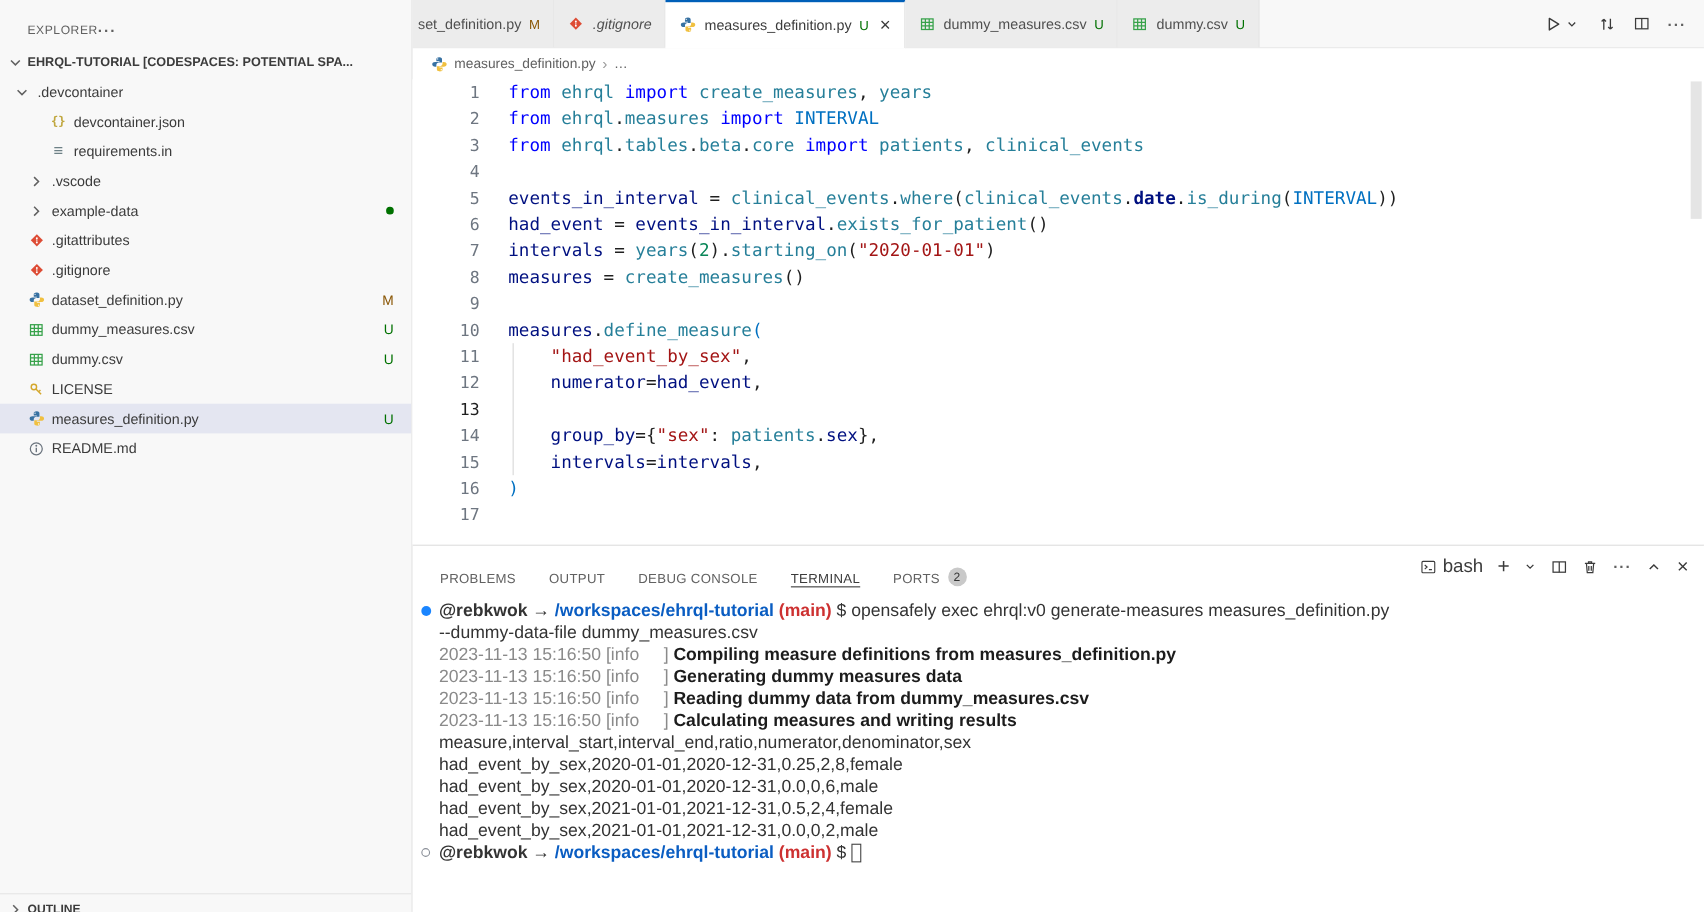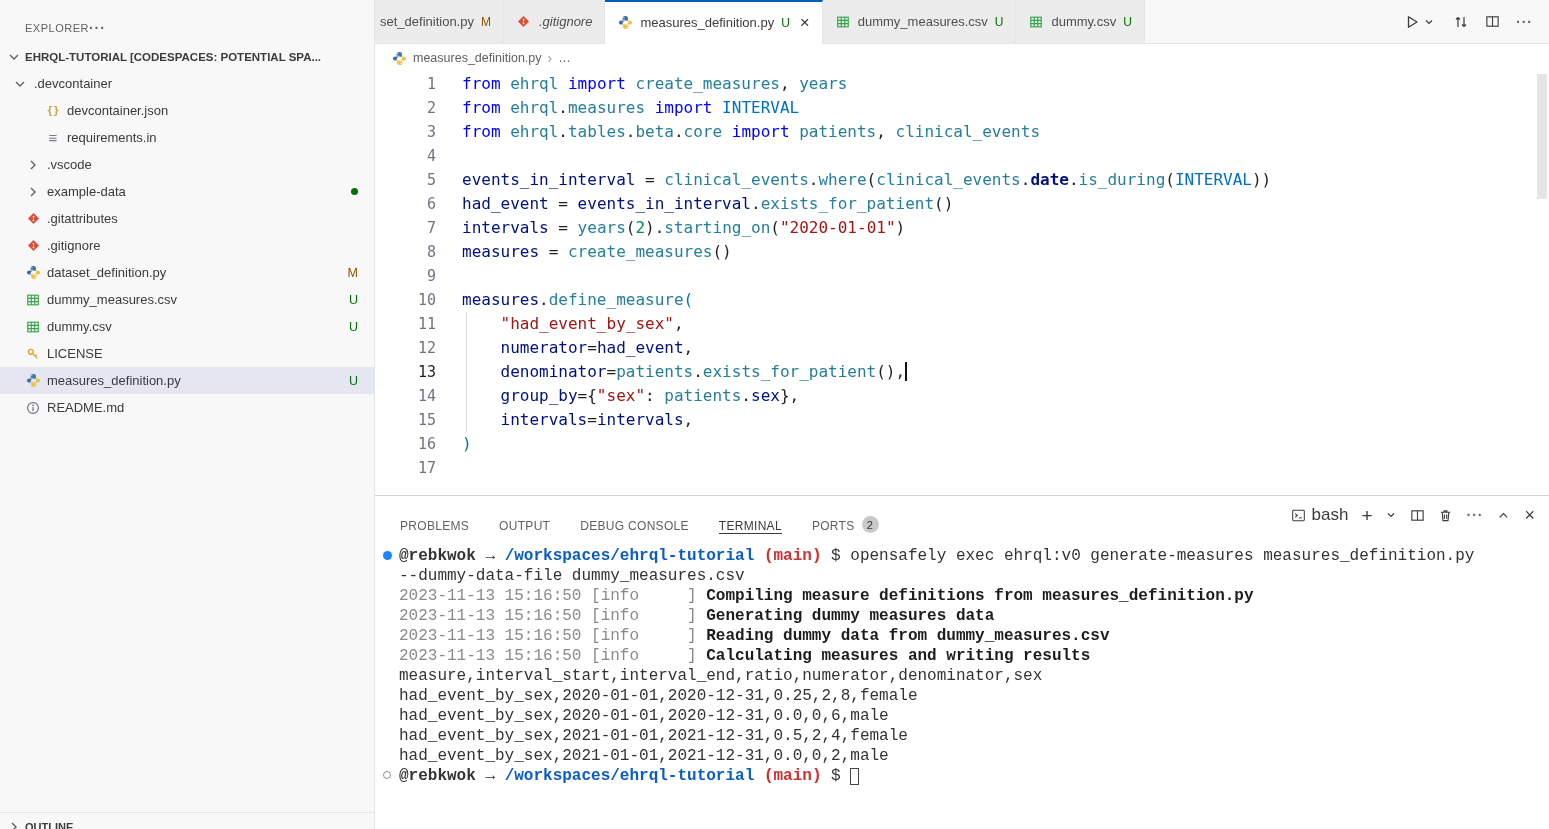--- a/index.html
+++ b/index.html
@@ -76,21 +76,21 @@
     cursor:pointer;border-bottom:1px solid transparent}
   .panel-tab.active{color:#3b3b3b;border-bottom-color:var(--c-panel-active-border,#3b3b3b)}
   .panel-badge{background:#c9c9c9;color:#333;border-radius:50%;width:17px;height:17px;
     display:flex;align-items:center;justify-content:center;font-size:11px}
   .panel-actions{margin-left:auto;display:flex;align-items:center;gap:13px;color:#3b3b3b}
   .shell-label{display:flex;align-items:center;gap:5px;font-size:17px;cursor:pointer}
   .glyph-plus{font-size:19px;font-weight:300;line-height:1;cursor:pointer}
   .glyph-close{font-size:18px;line-height:1;cursor:pointer}
 
   .terminal{flex:1;padding:12px 8px 0 24px;overflow:hidden;
-    font-family:Liberation Mono, monospace;font-size:16px}
+    font-family:Liberation Sans, sans-serif;font-size:16px}
   .term-line{height:20px;line-height:20px;white-space:pre;position:relative}
   .sg-pl{color:var(--c-terminal-fg,#333)}
   .sg-user{color:var(--c-terminal-fg,#333);font-weight:700}
   .sg-path{color:var(--c-terminal-path,#0a5dc2);font-weight:700}
   .sg-branch{color:var(--c-terminal-branch,#cd3131);font-weight:700}
   .sg-dim{color:var(--c-terminal-dim,#8a8a8a)}
   .sg-msg{color:var(--c-terminal-msg,#1c1c1c);font-weight:700}
   .decor{position:absolute;left:-16px;top:5px;width:9px;height:9px;border-radius:50%}
   .decor.filled{background:var(--c-decoration-blue,#1a85ff)}
   .decor.open{width:8px;height:8px;background:transparent;border:1.5px solid #8a8f98}
@@ -365,21 +365,21 @@
           <div class="code-line"><span class="ln">3</span><span class="lc"><span class="tk-kw">from </span><span class="tk-ty">ehrql</span><span class="tk-pl">.</span><span class="tk-ty">tables</span><span class="tk-pl">.</span><span class="tk-ty">beta</span><span class="tk-pl">.</span><span class="tk-ty">core</span><span class="tk-kw"> import </span><span class="tk-ty">patients</span><span class="tk-pl">, </span><span class="tk-ty">clinical_events</span></span></div>
           <div class="code-line"><span class="ln">4</span><span class="lc"></span></div>
           <div class="code-line"><span class="ln">5</span><span class="lc"><span class="tk-va">events_in_interval</span><span class="tk-pl"> = </span><span class="tk-ty">clinical_events</span><span class="tk-pl">.</span><span class="tk-ty">where</span><span class="tk-pl">(</span><span class="tk-ty">clinical_events</span><span class="tk-pl">.</span><span class="tk-pr">date</span><span class="tk-pl">.</span><span class="tk-ty">is_during</span><span class="tk-pl">(</span><span class="tk-co">INTERVAL</span><span class="tk-pl">))</span></span></div>
           <div class="code-line"><span class="ln">6</span><span class="lc"><span class="tk-va">had_event</span><span class="tk-pl"> = </span><span class="tk-va">events_in_interval</span><span class="tk-pl">.</span><span class="tk-ty">exists_for_patient</span><span class="tk-pl">()</span></span></div>
           <div class="code-line"><span class="ln">7</span><span class="lc"><span class="tk-va">intervals</span><span class="tk-pl"> = </span><span class="tk-ty">years</span><span class="tk-pl">(</span><span class="tk-nu">2</span><span class="tk-pl">).</span><span class="tk-ty">starting_on</span><span class="tk-pl">(</span><span class="tk-st">"2020-01-01"</span><span class="tk-pl">)</span></span></div>
           <div class="code-line"><span class="ln">8</span><span class="lc"><span class="tk-va">measures</span><span class="tk-pl"> = </span><span class="tk-ty">create_measures</span><span class="tk-pl">()</span></span></div>
           <div class="code-line"><span class="ln">9</span><span class="lc"></span></div>
           <div class="code-line"><span class="ln">10</span><span class="lc"><span class="tk-va">measures</span><span class="tk-pl">.</span><span class="tk-ty">define_measure</span><span class="tk-co">(</span></span></div>
           <div class="code-line"><span class="ln">11</span><span class="lc"><span class="tk-pl">    </span><span class="tk-st">"had_event_by_sex"</span><span class="tk-pl">,</span></span></div>
           <div class="code-line"><span class="ln">12</span><span class="lc"><span class="tk-pl">    </span><span class="tk-va">numerator</span><span class="tk-pl">=</span><span class="tk-va">had_event</span><span class="tk-pl">,</span></span></div>
-          <div class="code-line"><span class="ln active">13</span><span class="lc"><span class="tk-pl">    </span><span class="tk-va">denominator</span><span class="tk-pl">=</span><span class="tk-ty">patients</span><span class="tk-pl">.</span><span class="tk-ty">exists_for_patient</span><span class="tk-pl">(),</span><span class="caret"></span></span></div>
+          <div class="code-line"><span class="ln active">13</span></div>
           <div class="code-line"><span class="ln">14</span><span class="lc"><span class="tk-pl">    </span><span class="tk-va">group_by</span><span class="tk-pl">={</span><span class="tk-st">"sex"</span><span class="tk-pl">: </span><span class="tk-ty">patients</span><span class="tk-pl">.</span><span class="tk-va">sex</span><span class="tk-pl">},</span></span></div>
           <div class="code-line"><span class="ln">15</span><span class="lc"><span class="tk-pl">    </span><span class="tk-va">intervals</span><span class="tk-pl">=</span><span class="tk-va">intervals</span><span class="tk-pl">,</span></span></div>
           <div class="code-line"><span class="ln">16</span><span class="lc"><span class="tk-co">)</span></span></div>
           <div class="code-line"><span class="ln">17</span><span class="lc"></span></div>
         </div>
       <div class="indent-guide"></div>
       <div class="scroll-thumb"></div>
     </div>
 
     <div class="panel">

